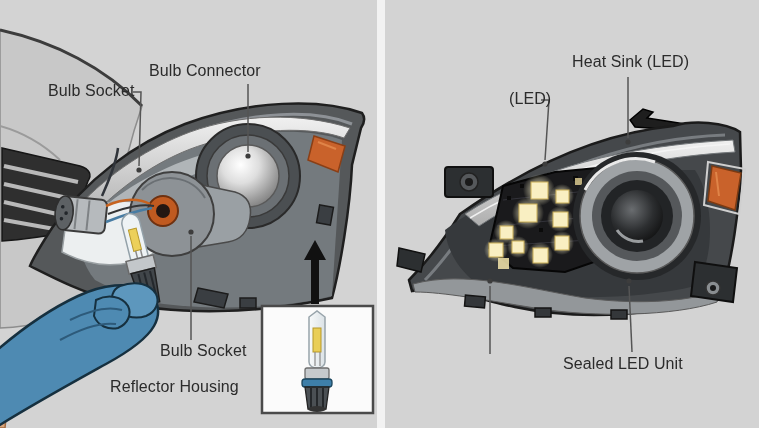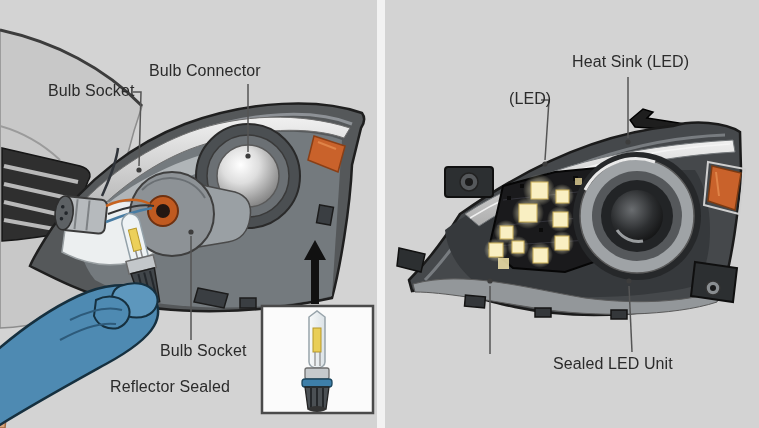--- a/index.html
+++ b/index.html
@@ -160,21 +160,21 @@
       <path d="M191,236 L191,340"></path>
       <circle cx="139" cy="170" r="2.6" fill="#3d3d3d" stroke="none"></circle>
       <circle cx="248" cy="156" r="2.6" fill="#3d3d3d" stroke="none"></circle>
       <circle cx="191" cy="232" r="2.6" fill="#3d3d3d" stroke="none"></circle>
     </g>
   </svg>
 
   <div class="label" style="left:48px;top:82px">Bulb Socket</div>
   <div class="label" style="left:149px;top:62px">Bulb Connector</div>
   <div class="label" style="left:160px;top:342px">Bulb Socket</div>
-  <div class="label" style="left:110px;top:378px">Reflector Sealed</div>
+  <div class="label" style="left:110px;top:378px">Reflector Housing</div>
 </div>
 
 <div id="divider"></div>
 
 <div class="panel" id="right-panel">
   <svg width="374" height="428" viewBox="0 0 374 428">
     <defs>
       <radialGradient id="ballDark" cx="40%" cy="38%" r="75%">
         <stop offset="0%" stop-color="#6a6d70"></stop>
           <stop offset="55%" stop-color="#2c2e30"></stop>
@@ -286,14 +286,14 @@
       <path d="M244,286 L247,352"></path>
       <circle cx="243" cy="142" r="2.6" fill="#3d3d3d" stroke="none"></circle>
       <circle cx="160" cy="164" r="2.6" fill="#3d3d3d" stroke="none"></circle>
       <circle cx="105" cy="281" r="2.6" fill="#3d3d3d" stroke="none"></circle>
       <circle cx="244" cy="281" r="2.6" fill="#3d3d3d" stroke="none"></circle>
     </g>
   </svg>
 
   <div class="label" style="left:187px;top:53px">Heat Sink (LED)</div>
   <div class="label" style="left:124px;top:90px">(LED)</div>
-  <div class="label" style="left:168px;top:355px">Sealed LED Unit</div>
+  <div class="label" style="left:178px;top:355px">Sealed LED Unit</div>
 </div>
 
 </body></html>

